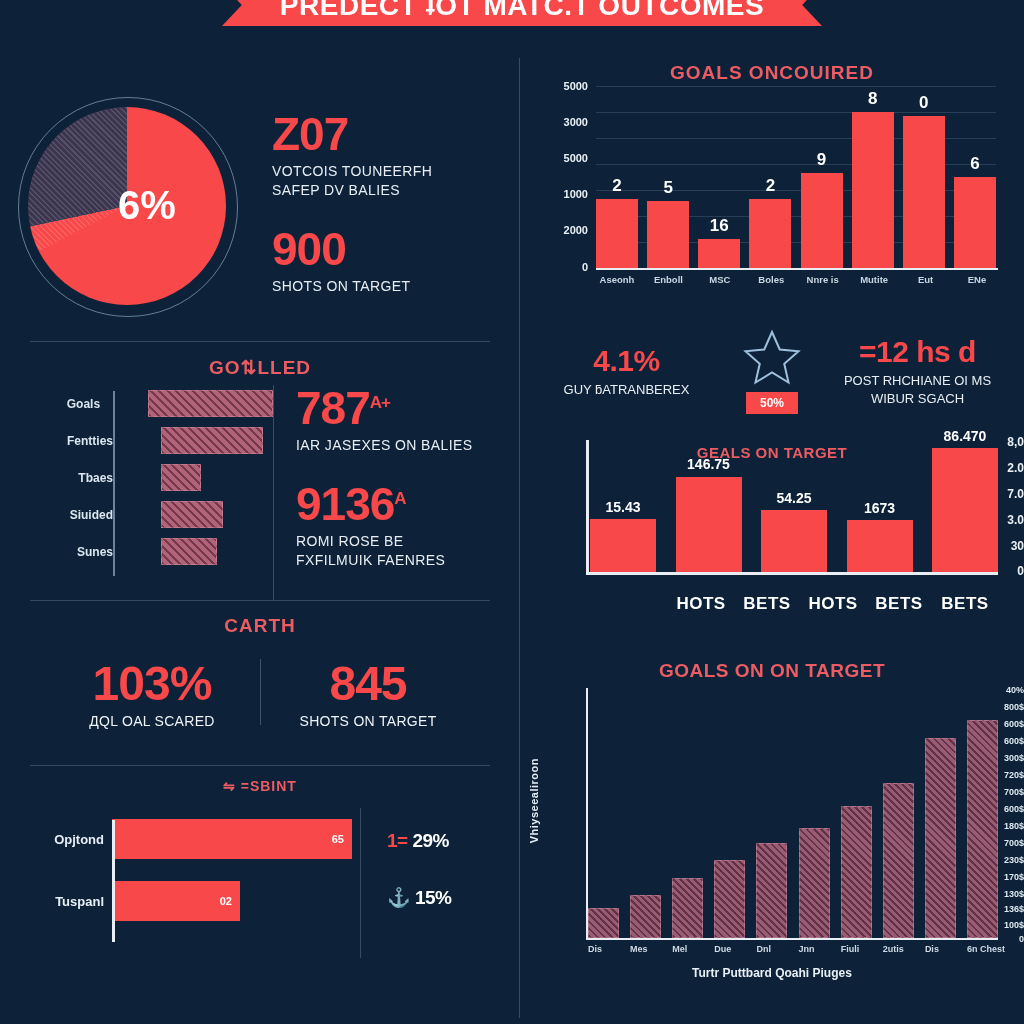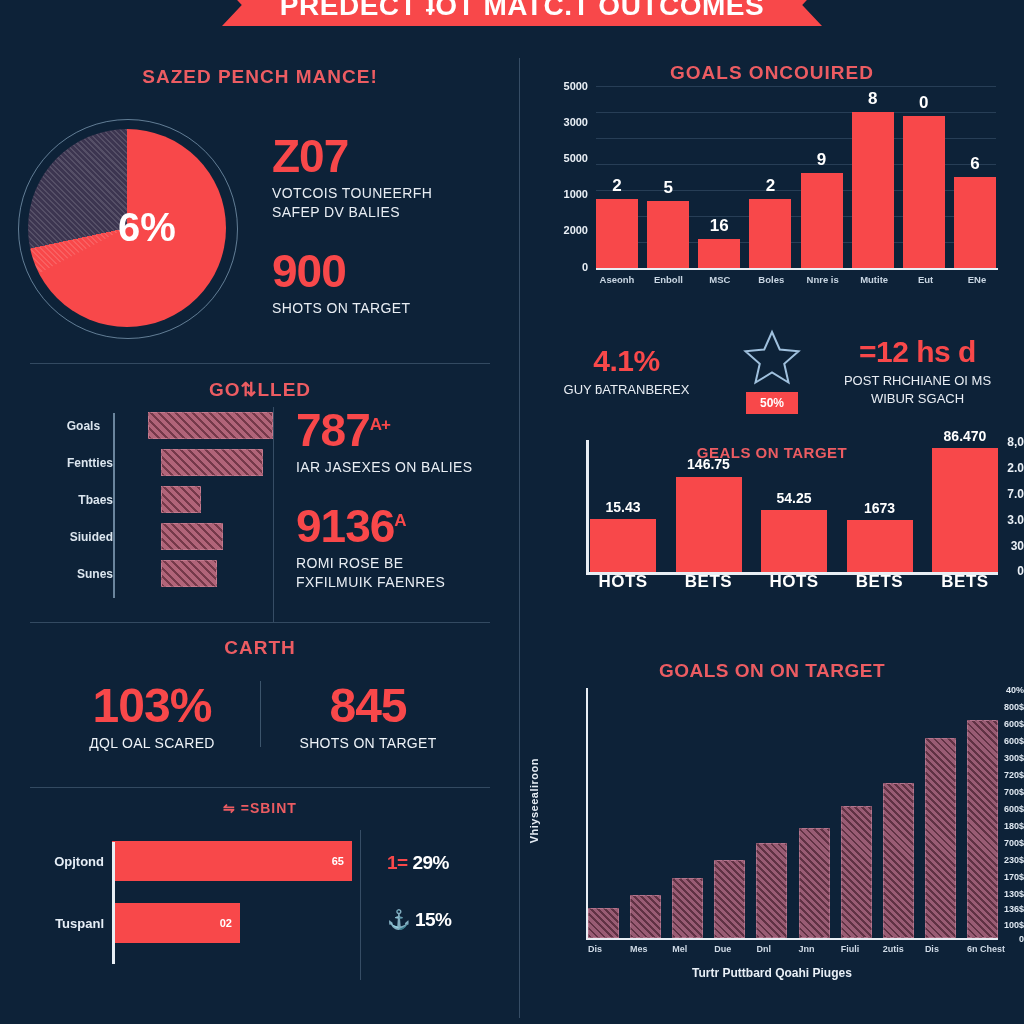--- a/index.html
+++ b/index.html
@@ -121,21 +121,21 @@
   
   .rchart2{height:218px;position:relative;}
   .g2-title{position:absolute;left:0;right:0;top:12px;text-align:center;font-size:15px;font-weight:bold;color:#ec5c62;letter-spacing:.5px;}
   .g2-axisY{position:absolute;left:66px;top:8px;width:2.5px;height:132px;background:#e8eef4;}
   .g2-axisX{position:absolute;left:66px;top:140px;width:412px;height:2.5px;background:#e8eef4;}
   .g2-yt{position:absolute;right:0;transform:translateY(-50%);font-size:12px;font-weight:bold;color:#eaf0f6;width:56px;text-align:right;}
   .g2-bars{position:absolute;left:70px;top:8px;width:408px;height:132px;display:flex;align-items:flex-end;justify-content:space-between;}
   .g2-b{width:66px;position:relative;}
   .g2-f{width:100%;background:#f8484a;}
   .g2-v{position:absolute;left:-14px;width:94px;text-align:center;font-size:14px;font-weight:bold;color:#fff;}
-  .g2-x{position:absolute;left:70px;top:140px;width:408px;display:flex;justify-content:space-between;}
+  .g2-x{position:absolute;left:70px;top:162px;width:408px;display:flex;justify-content:flex-end;}
   .g2-xl{width:66px;text-align:center;font-size:17px;font-weight:bold;color:#ffffff;letter-spacing:.5px;}
 
   
   .rchart3{height:350px;position:relative;}
   .g3-title{position:absolute;left:0;right:0;top:10px;text-align:center;font-size:19px;font-weight:bold;color:#ec5c62;letter-spacing:.5px;}
   .g3-ytitle{position:absolute;left:8px;top:108px;font-size:11px;font-weight:bold;color:#e3ebf3;
              writing-mode:vertical-rl;transform:rotate(180deg);letter-spacing:.5px;}
   .g3-axisY{position:absolute;left:66px;top:38px;width:2px;height:250px;background:#e8eef4;}
   .g3-axisX{position:absolute;left:66px;top:288px;width:412px;height:2px;background:#e8eef4;}
   .g3-yt{position:absolute;right:0;transform:translateY(-50%);font-size:9px;font-weight:bold;color:#dfe8f1;width:46px;text-align:right;}
@@ -157,21 +157,20 @@
     <div class="banner-l"></div>
     <div class="banner-r"></div>
     <div class="banner-title">PREDECT ʇOT MATC.T OUTCOMES</div>
   </div>
 
   <div class="vdiv"></div>
 
   <div class="col-left">
 
     <div style="padding-top:18px;">
-      <div class="sec-title">SAZED PENCH MANCE!</div>
       <div class="pie-row">
         <div class="pie-box">
           <div class="pie-ring"></div>
           <div class="pie">
             <div class="pie-hatch"></div>
           </div>
           <div class="pie-label">6%</div>
         </div>
         <div class="pie-stats">
           <div class="bignum">Z07</div>

